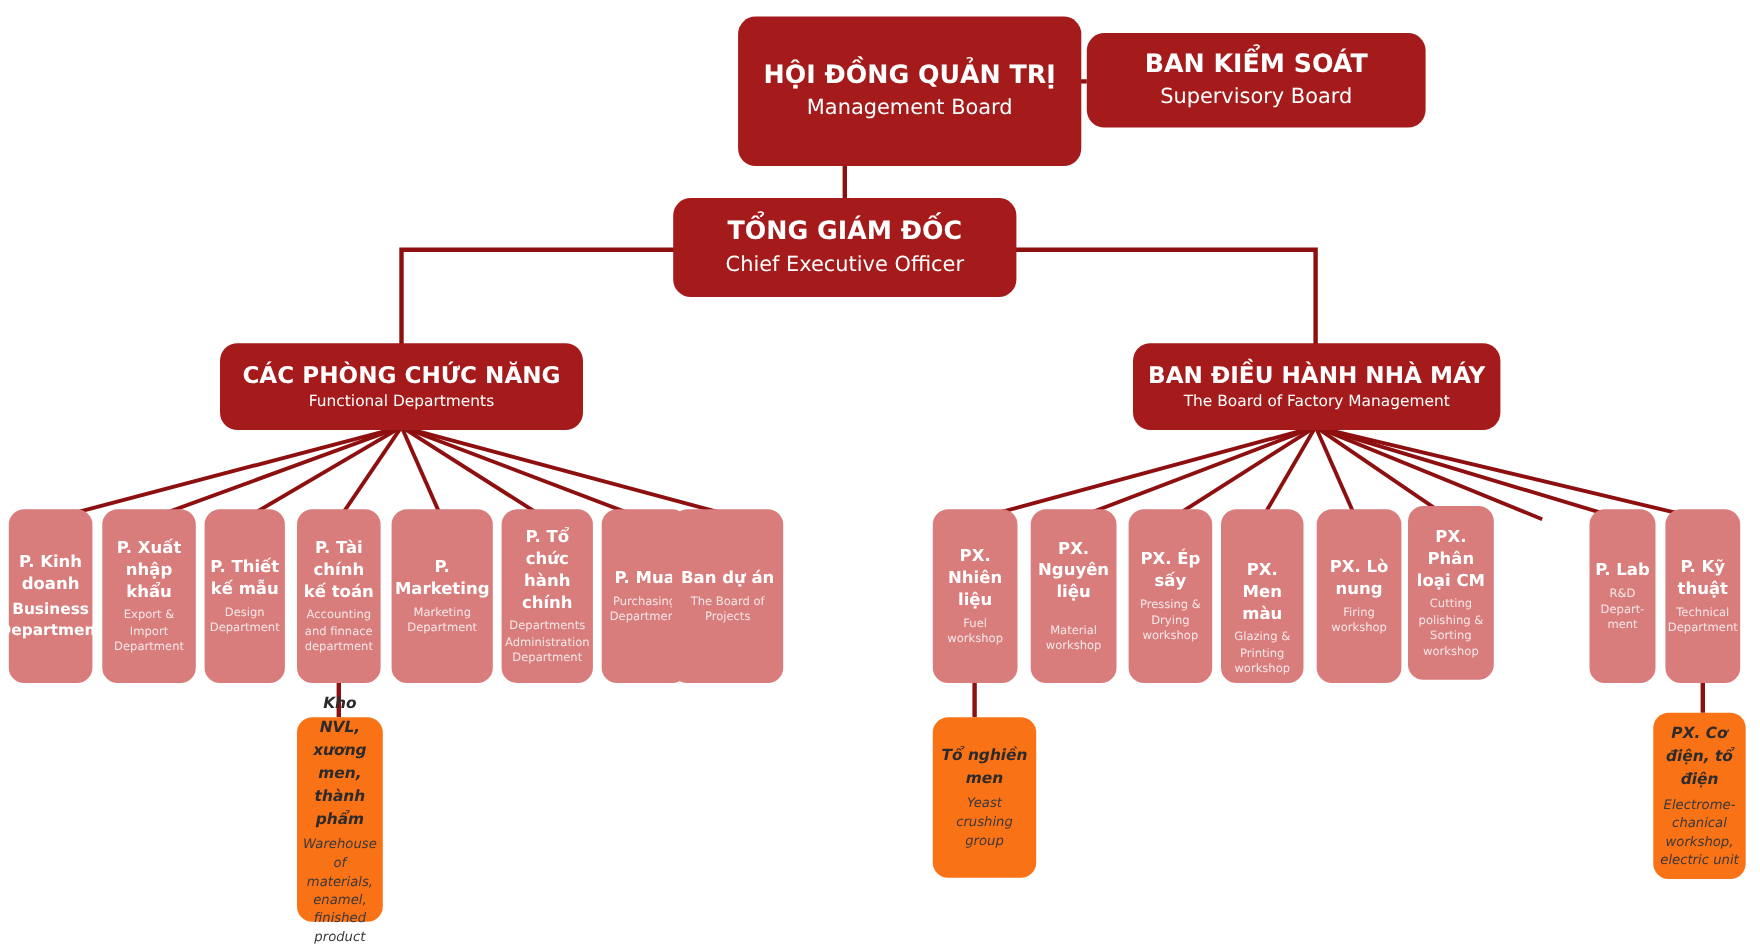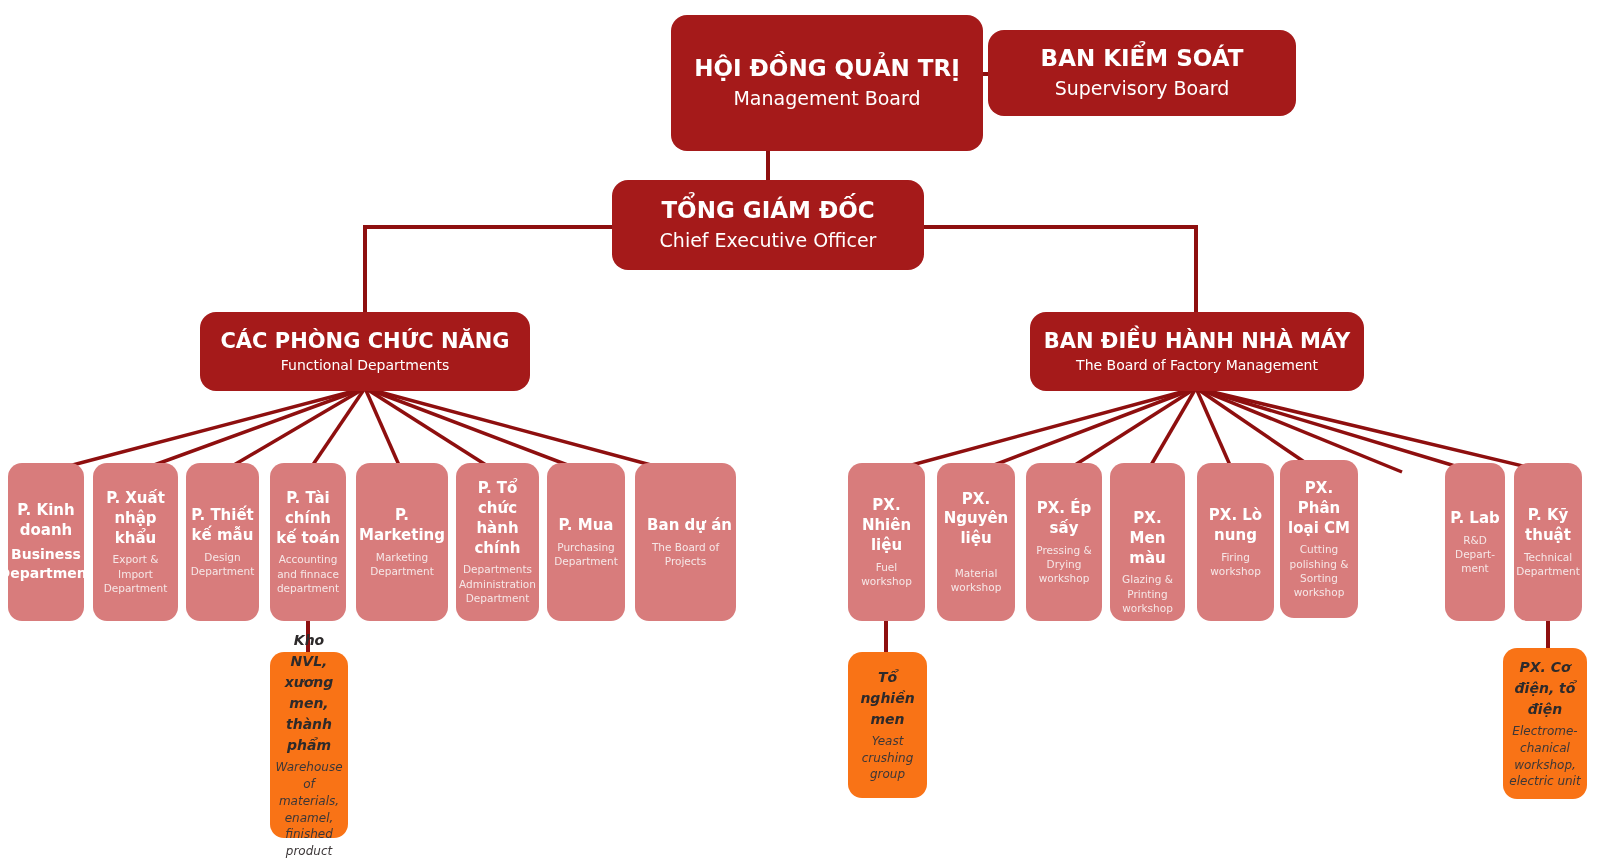--- a/index.html
+++ b/index.html
@@ -111,21 +111,21 @@
     <span class="s">Marketing Department</span>
   </div>
   <div class="node salmon" style="left:456px;top:463px;width:83px;height:158px;">
     <span class="t">P. Tổ chức hành chính</span>
     <span class="s">Departments Administration Department</span>
   </div>
   <div class="node salmon" style="left:547px;top:463px;width:78px;height:158px;">
     <span class="t">P. Mua</span>
     <span class="s">Purchasing Department</span>
   </div>
-  <div class="node salmon" style="left:635px;top:463px;width:101px;height:158px;align-items:flex-end;">
+  <div class="node salmon" style="left:611px;top:463px;width:101px;height:158px;">
     <span class="t">Ban dự án</span>
     <span class="s">The Board of Projects</span>
   </div>
 
   <div class="node pink" style="left:270px;top:652px;width:78px;height:186px;">
     <span class="t">Kho NVL, xương men, thành phẩm</span>
     <span class="s">Warehouse of materials, enamel, finished product</span>
   </div>
 
   <div class="node salmon" style="left:848px;top:463px;width:77px;height:158px;">
@@ -154,21 +154,21 @@
   </div>
   <div class="node salmon" style="left:1445px;top:463px;width:60px;height:158px;">
     <span class="t">P. Lab</span>
     <span class="s">R&amp;D Depart-ment</span>
   </div>
   <div class="node salmon" style="left:1514px;top:463px;width:68px;height:158px;">
     <span class="t">P. Kỹ thuật</span>
     <span class="s">Technical Department</span>
   </div>
 
-  <div class="node pink" style="left:848px;top:652px;width:79px;height:146px;">
+  <div class="node pink" style="left:848px;top:652px;width:94px;height:146px;">
     <span class="t">Tổ nghiền men</span>
     <span class="s">Yeast crushing group</span>
   </div>
   <div class="node pink" style="left:1503px;top:648px;width:84px;height:151px;">
     <span class="t">PX. Cơ điện, tổ điện</span>
     <span class="s">Electrome-chanical workshop, electric unit</span>
   </div>
 
 </div>
 

